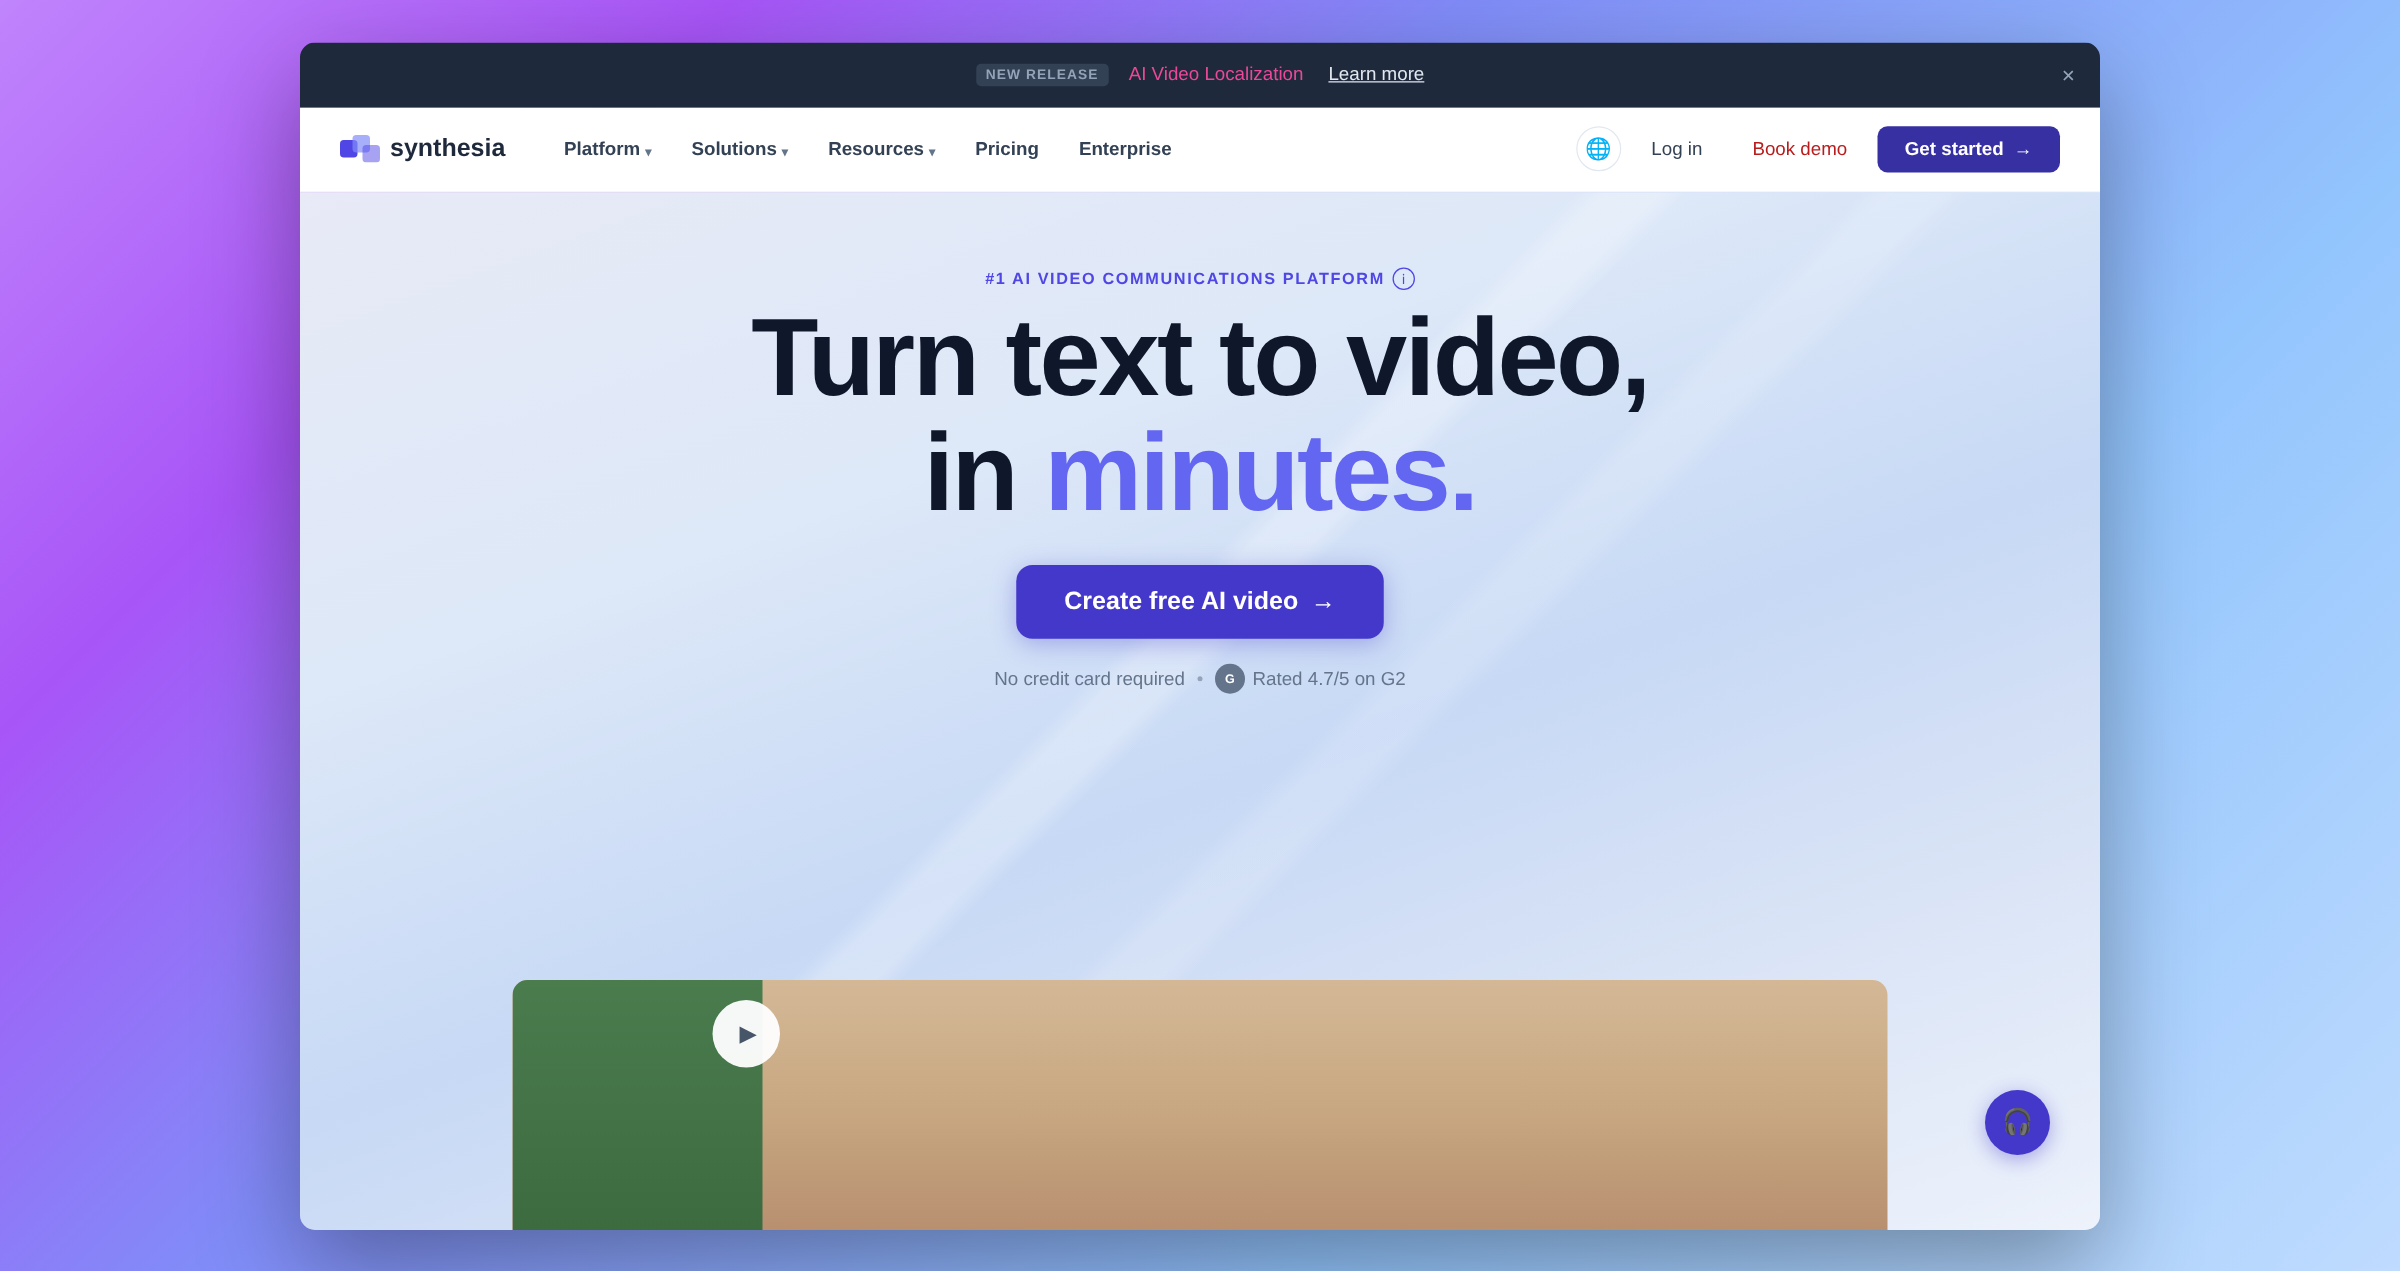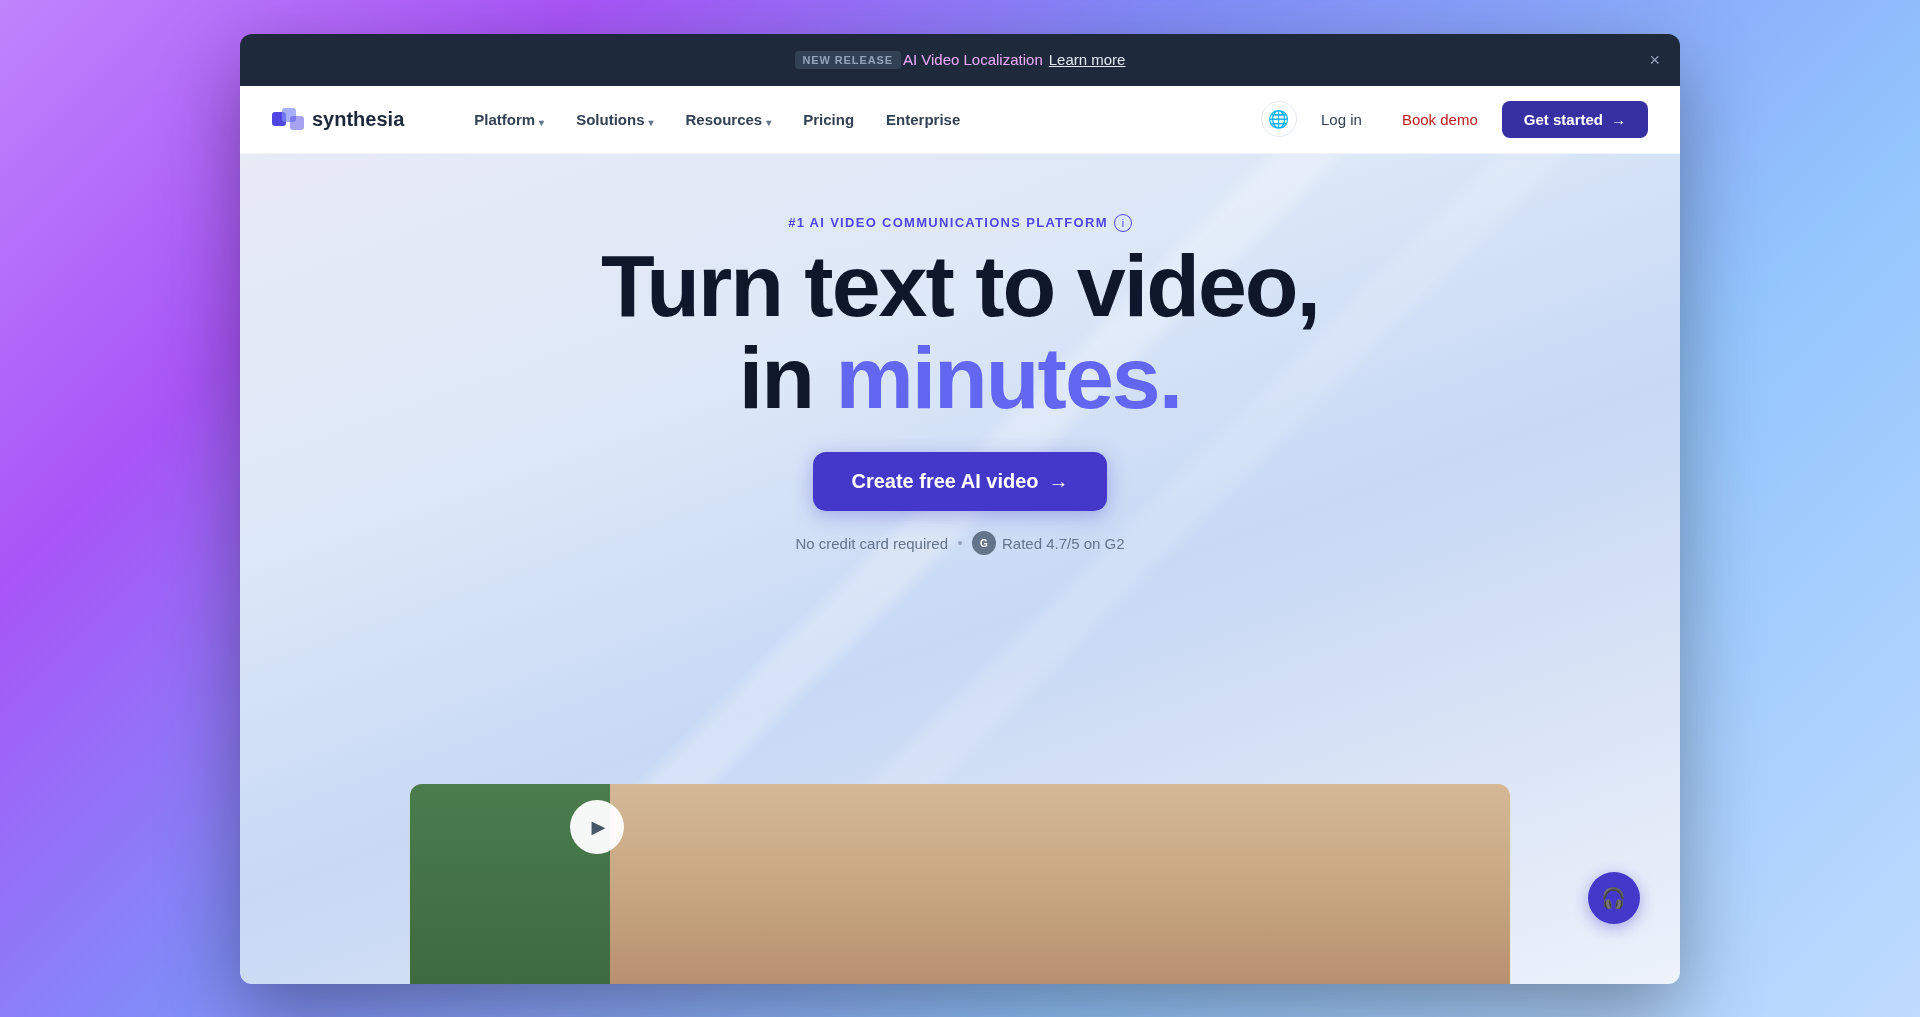--- a/index.html
+++ b/index.html
@@ -33,37 +33,37 @@
       align-items: center;
       justify-content: center;
       padding: 14px 20px;
       position: relative;
       min-height: 52px;
     }
 
     .announcement-bar .inner {
       display: flex;
       align-items: center;
-      gap: 2px;
+      gap: 16px;
     }
 
     .new-release-badge {
       background: #334155;
       color: #94a3b8;
       font-size: 11px;
       font-weight: 700;
       letter-spacing: 0.08em;
       padding: 3px 8px;
       border-radius: 4px;
       text-transform: uppercase;
     }
 
     .announcement-text {
       font-size: 15px;
-      color: #f0abfc;
+      color: #ec4899;
       font-weight: 400;
     }
 
     .announcement-link {
       font-size: 15px;
       color: #e2e8f0;
       text-decoration: underline;
       cursor: pointer;
       margin-left: 4px;
     }
@@ -88,21 +88,21 @@
       align-items: center;
       padding: 0 32px;
       height: 68px;
       border-bottom: 1px solid #f1f5f9;
     }
 
     .logo {
       display: flex;
       align-items: center;
       gap: 8px;
-      margin-right: 56px;
+      margin-right: 33px;
       text-decoration: none;
     }
 
     .logo-icon {
       width: 32px;
       height: 22px;
     }
 
     .logo-text {
       font-size: 20px;

